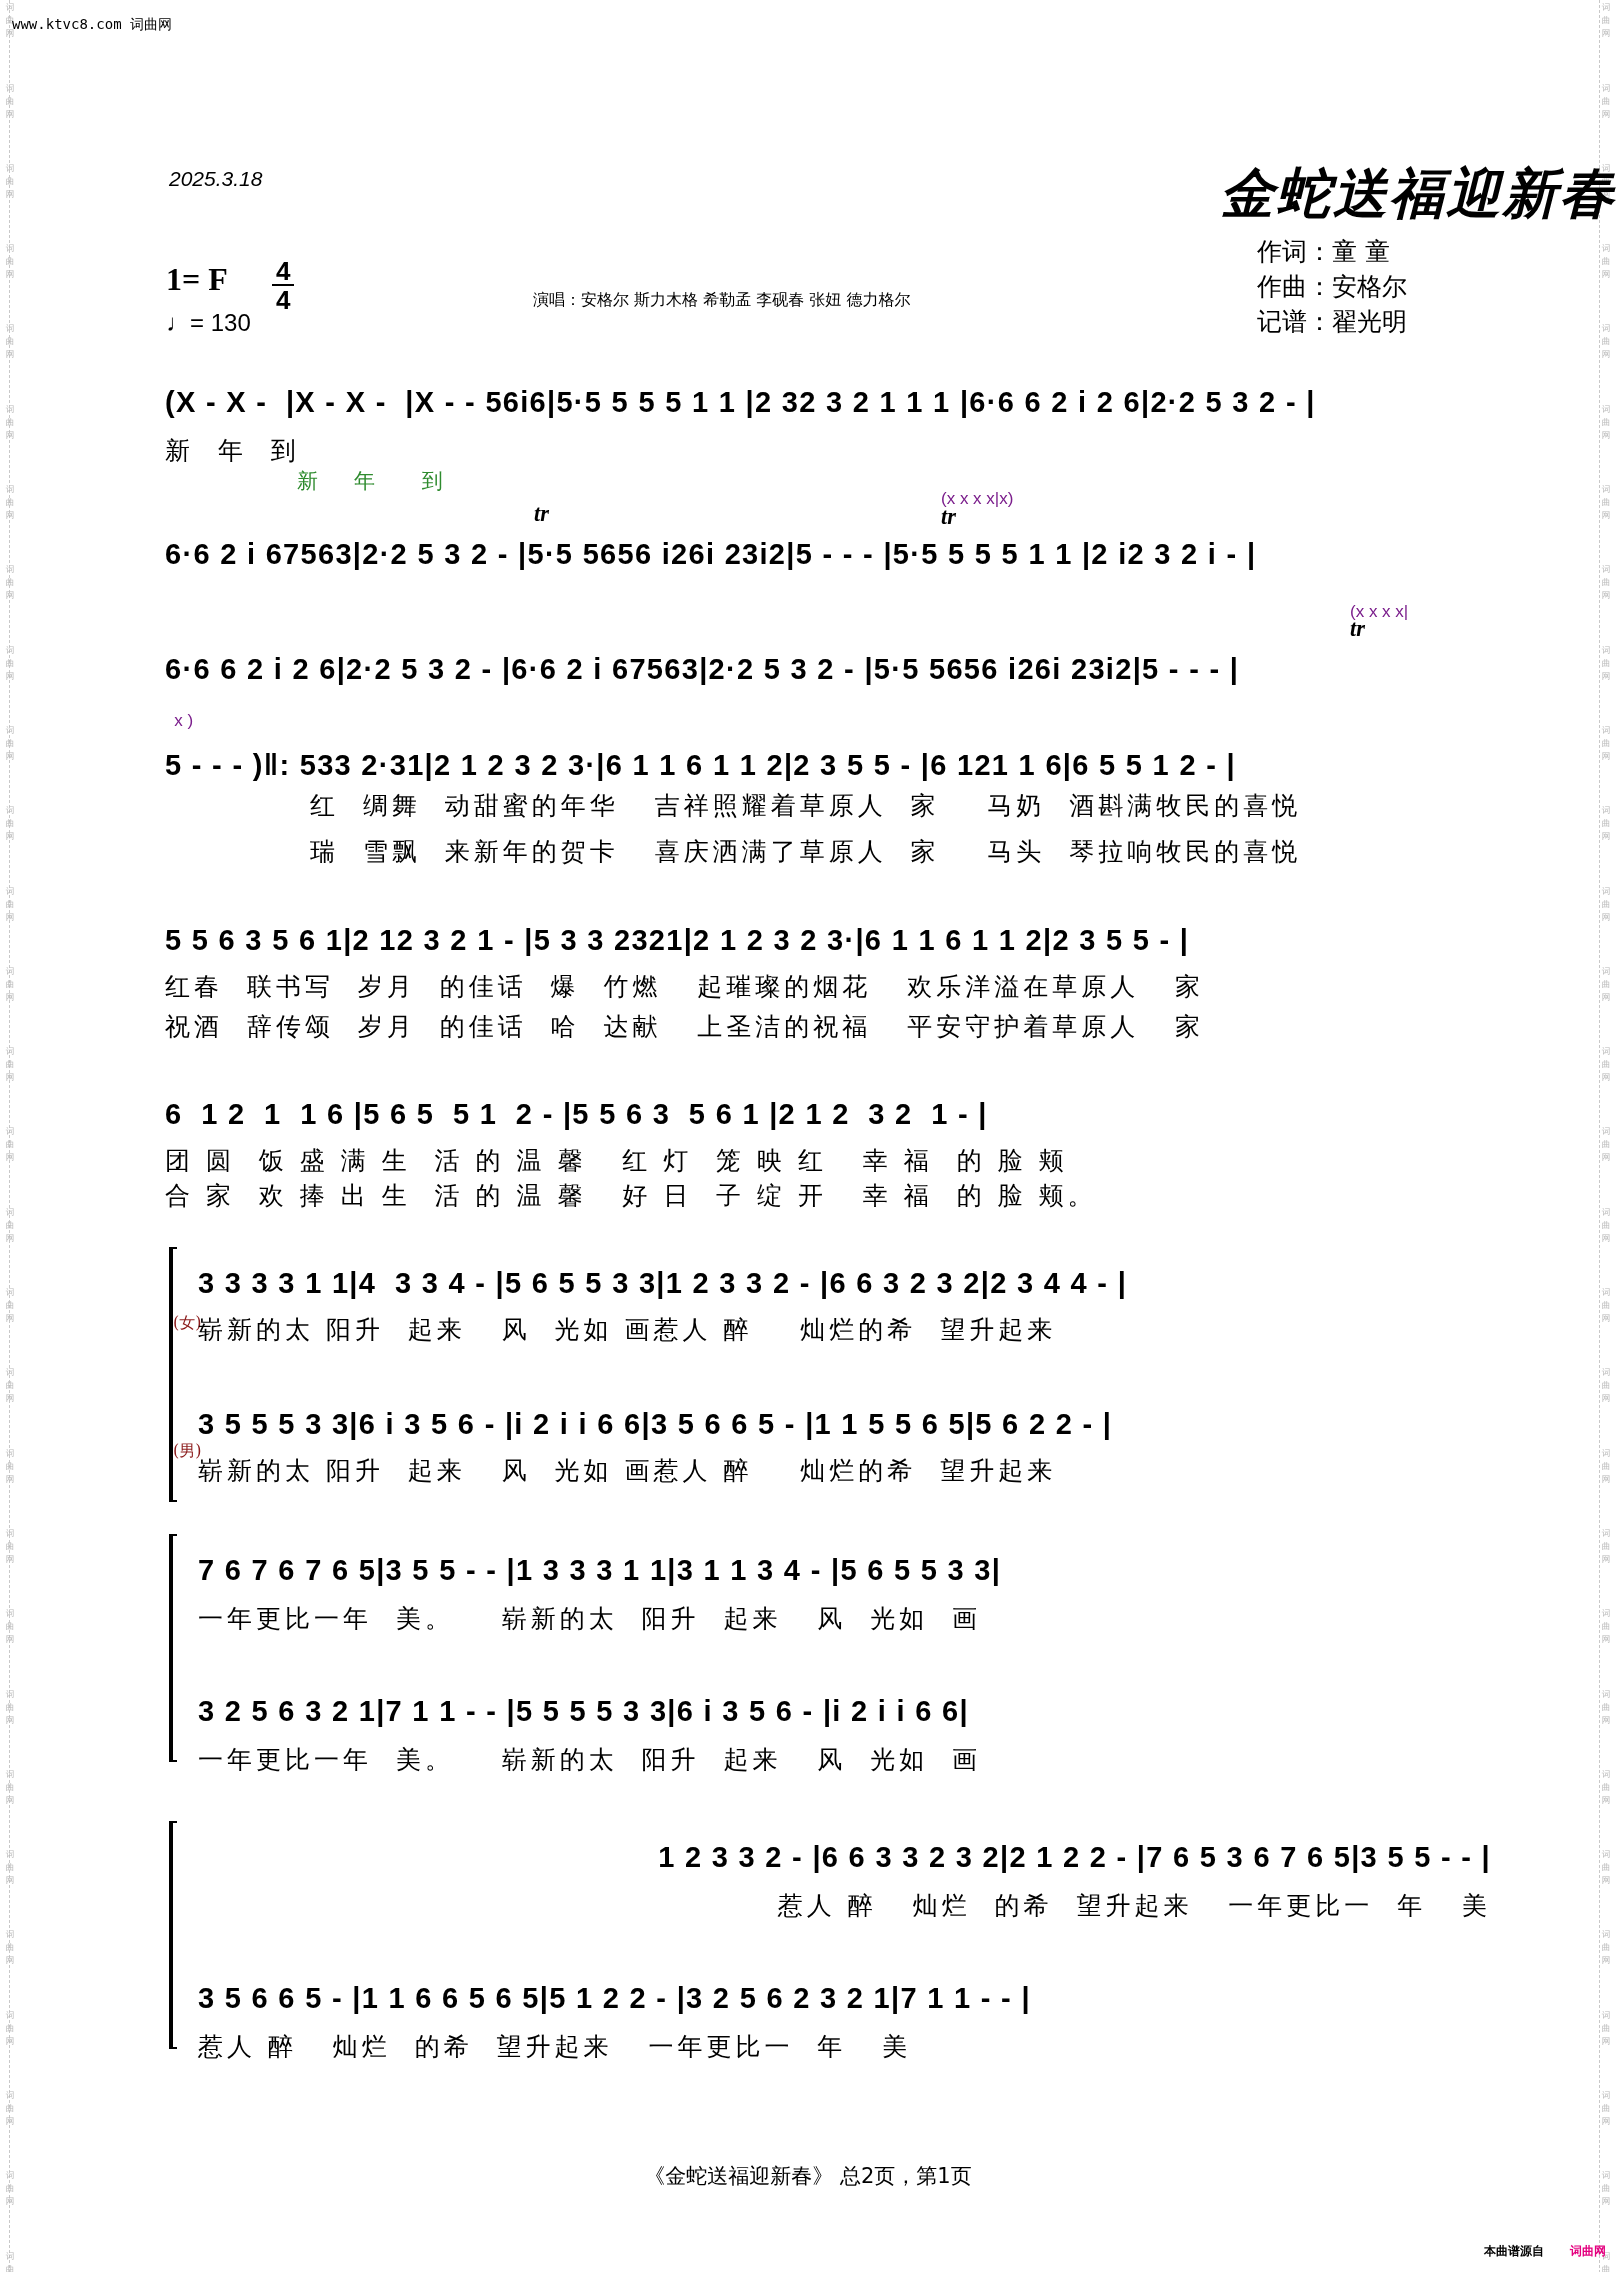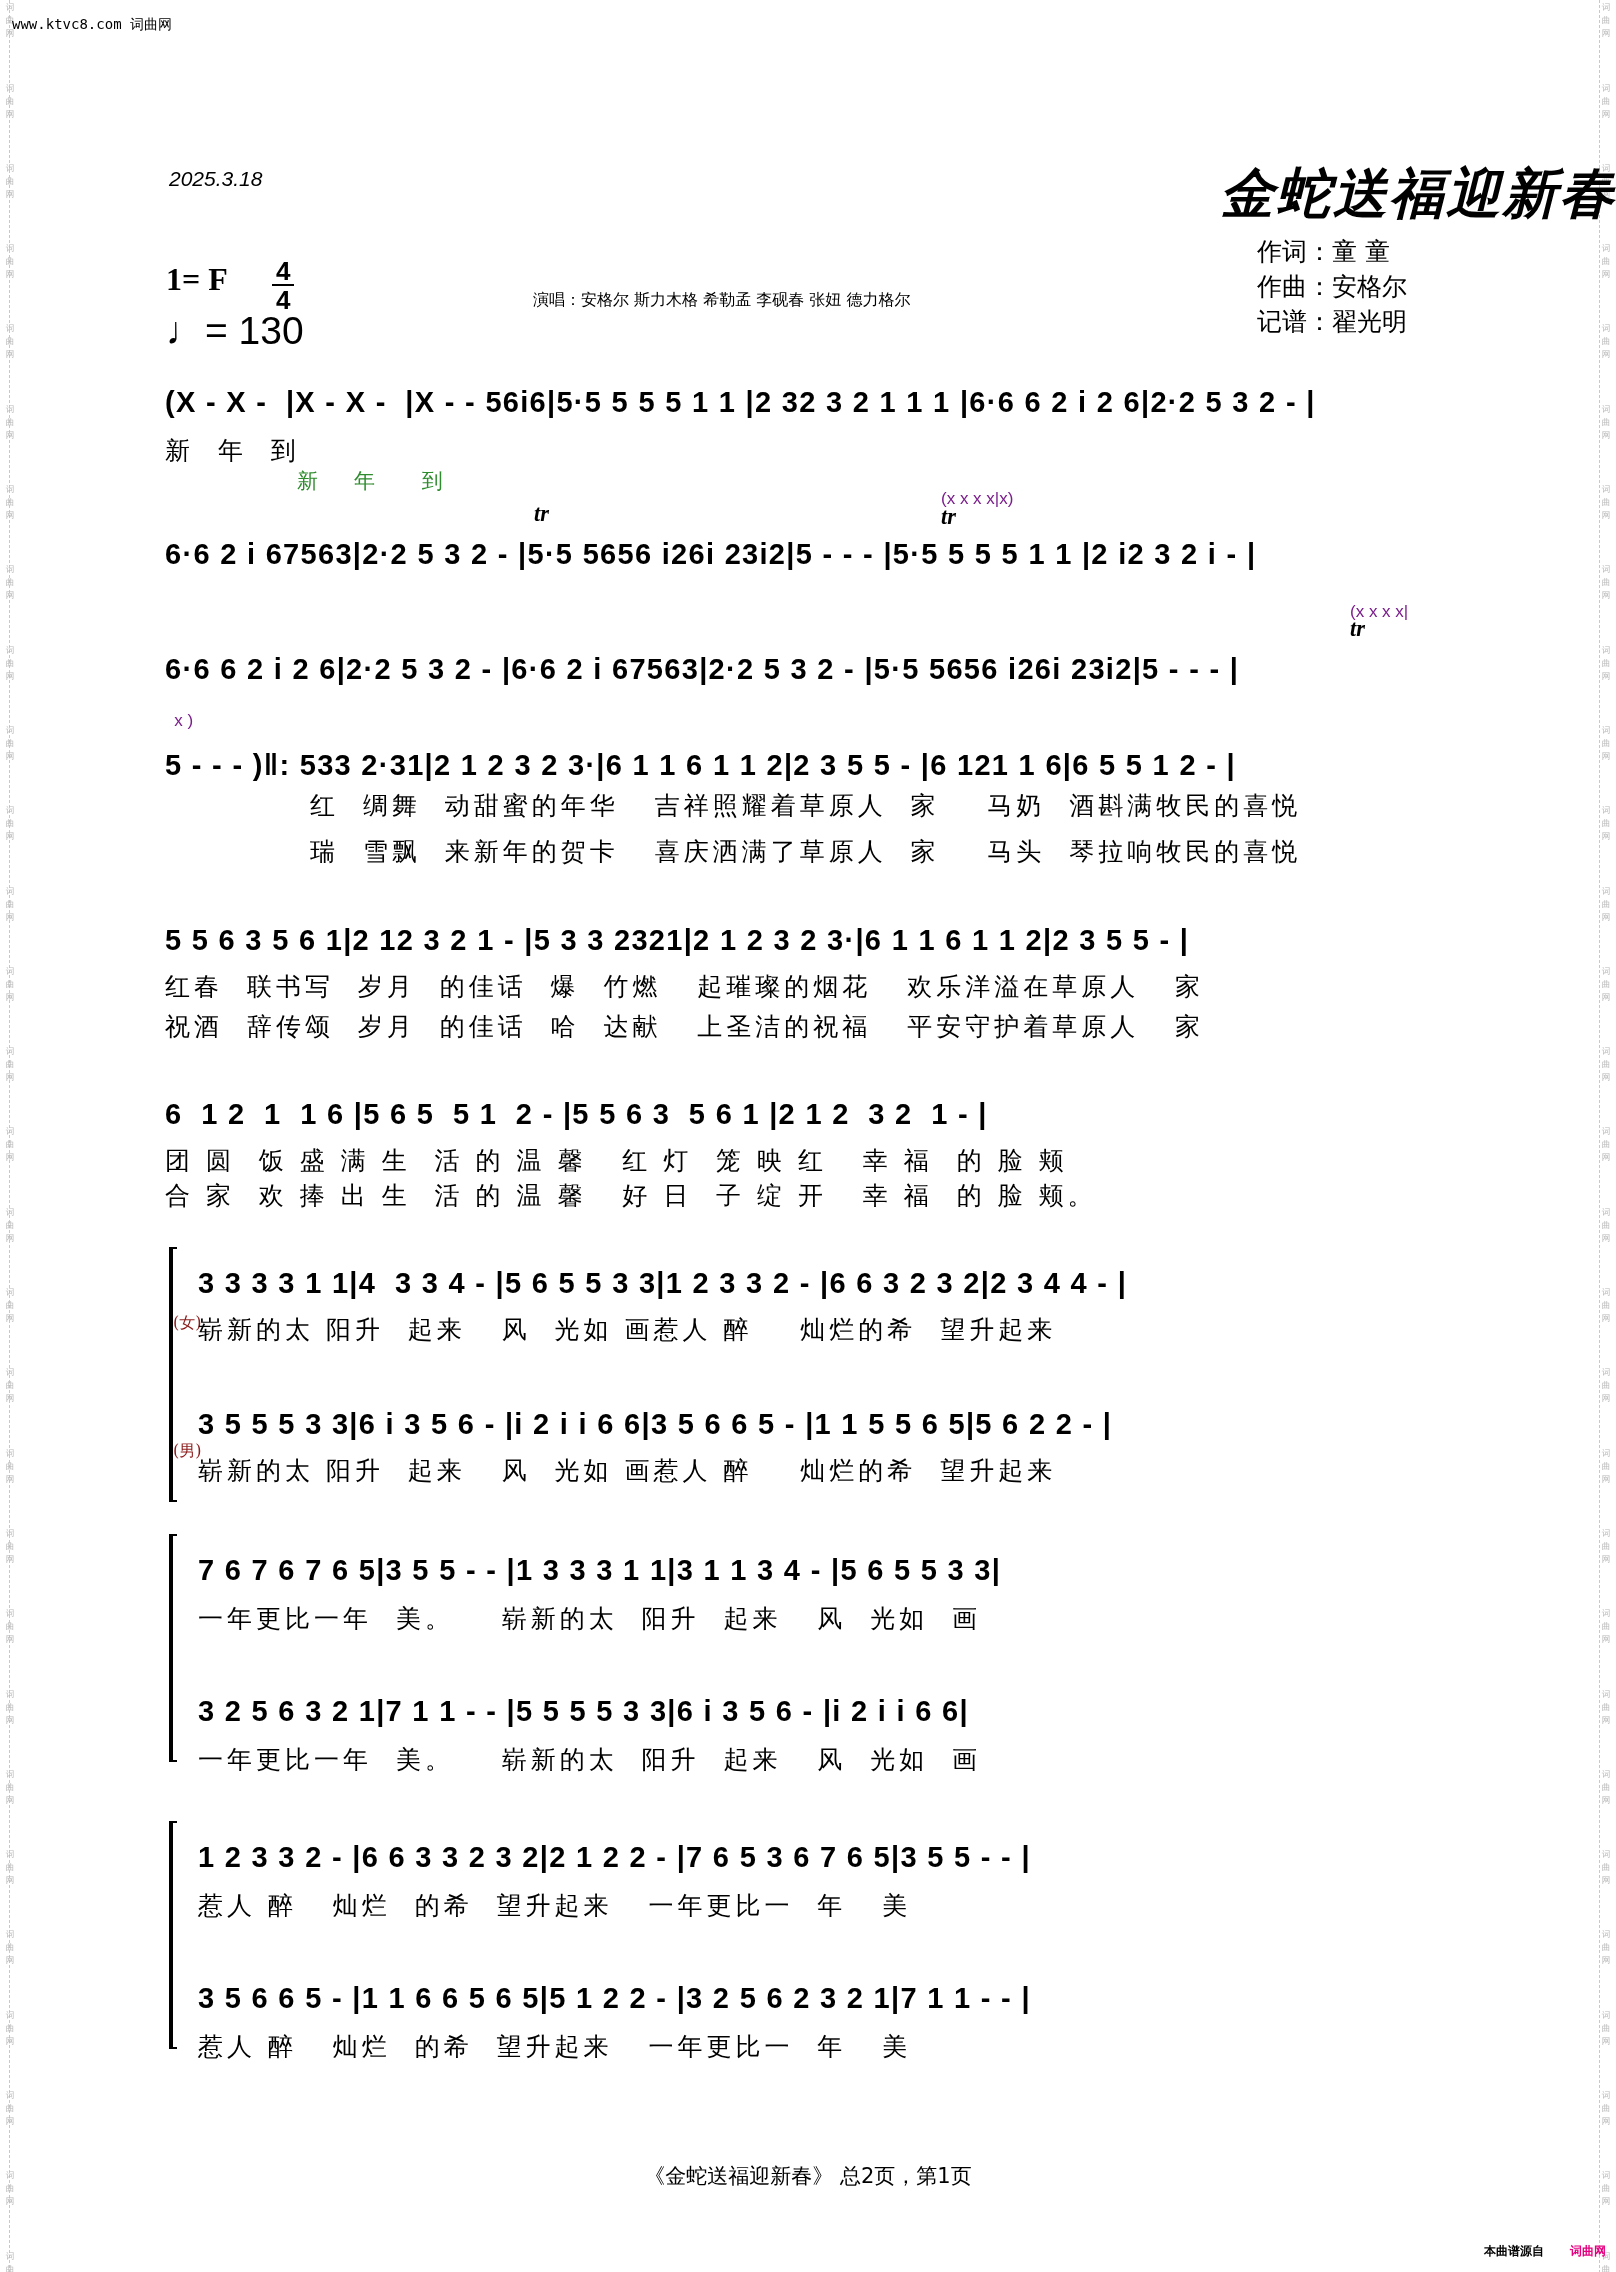--- a/index.html
+++ b/index.html
@@ -12,21 +12,21 @@
   .wm-line { position:absolute; top:0; bottom:0; width:0; border-left:1.3px dashed #c8c8c8; }
   .wm-line.left { left:9.2px; }
   .wm-line.right { right:16px; }
   .wm-group { height:79px; display:flex; flex-direction:column; justify-content:flex-start; padding-top:1.3px; }
   .site-tag { position:absolute; left:12px; top:16px; font-family:"DejaVu Sans Mono", monospace; font-size:14px; }
   .date { position:absolute; left:169px; top:167px; font-family:"Liberation Sans", sans-serif; font-style:italic; font-size:21px; }
   .title { position:absolute; left:0; right:0; top:158px; text-align:right; font-family:"DejaVu Sans", sans-serif; font-weight:bold; font-style:italic; font-size:54px; letter-spacing:2.6px; }
   .key { position:absolute; left:166px; top:261px; font-family:"Liberation Serif", serif; font-weight:bold; font-size:32px; }
   .timesig { position:absolute; left:272px; top:259px; display:flex; flex-direction:column; align-items:center; font-family:"Liberation Sans", sans-serif; font-weight:bold; font-size:26px; line-height:24px; }
   .timesig .bar { width:22.4px; border-top:2px solid #000; margin:1.3px 0; }
-  .tempo { position:absolute; left:166px; top:309px; font-family:"Liberation Sans", sans-serif; font-size:39px; }
+  .tempo { position:absolute; left:166px; top:309px; font-family:"Liberation Sans", sans-serif; font-size:24px; }
   .singers { position:absolute; left:533px; top:270px; font-family:"DejaVu Serif", serif; font-size:16px;margin-top:20px; }
   .credits { position:absolute; left:1257px; top:234px; font-family:"DejaVu Serif", serif; font-size:25px; line-height:35px; }
   .system { position:absolute; left:165px; width:1293px; }
   .notes { font-family:"Liberation Sans", sans-serif; font-weight:bold; font-size:29px; white-space:pre; letter-spacing:1.3px; }
   .lyric { font-family:"DejaVu Serif", serif; font-size:25px; white-space:pre; letter-spacing:4px; }
   .lyric.green { color:#2e8b2e; font-size:21px; }
   .purple { color:#7b1e8c; font-family:"Liberation Sans", sans-serif; font-size:17px; position:absolute; white-space:pre; }
   .tr { font-family:"Liberation Serif", serif; font-style:italic; font-weight:bold; font-size:22.4px; position:absolute; }
   .brace { position:absolute; left:169px; border-left:4px solid #000; border-top:2px solid #000; border-bottom:2px solid #000; width:4px; }
   .voice { position:absolute; left:173px; color:#8b1a1a; font-size:16px; font-family:"DejaVu Serif", serif; }
@@ -404,21 +404,21 @@
 <div class="system" style="top:1554px; left:198px;">
   <div class="notes">7 6 7 6 7 6 5|3 5 5 - - |1 3 3 3 1 1|3 1 1 3 4 - |5 6 5 5 3 3|</div>
   <div class="lyric" style="margin-top:14.5px;">一年更比一年  美。    崭新的太  阳升  起来   风  光如  画</div>
 </div>
 <div class="system" style="top:1695px; left:198px;">
   <div class="notes">3 2 5 6 3 2 1|7 1 1 - - |5 5 5 5 3 3|6 i 3 5 6 - |i 2 i i 6 6|</div>
   <div class="lyric" style="margin-top:14.5px;">一年更比一年  美。    崭新的太  阳升  起来   风  光如  画</div>
 </div>
 
 <div class="brace" style="top:1821px; height:224px;"></div>
-<div class="system" style="top:1841px; left:198px;">
+<div class="system" style="top:1841px; left:198px;text-align:right;">
   <div class="notes">1 2 3 3 2 - |6 6 3 3 2 3 2|2 1 2 2 - |7 6 5 3 6 7 6 5|3 5 5 - - |</div>
   <div class="lyric" style="margin-top:14.5px;">惹人 醉   灿烂  的希  望升起来   一年更比一  年   美</div>
 </div>
 <div class="system" style="top:1982px; left:198px;">
   <div class="notes">3 5 6 6 5 - |1 1 6 6 5 6 5|5 1 2 2 - |3 2 5 6 2 3 2 1|7 1 1 - - |</div>
   <div class="lyric" style="margin-top:14.5px;">惹人 醉   灿烂  的希  望升起来   一年更比一  年   美</div>
 </div>
 
 <div class="footer">《金蛇送福迎新春》 总2页，第1页</div>
 <div class="source">

